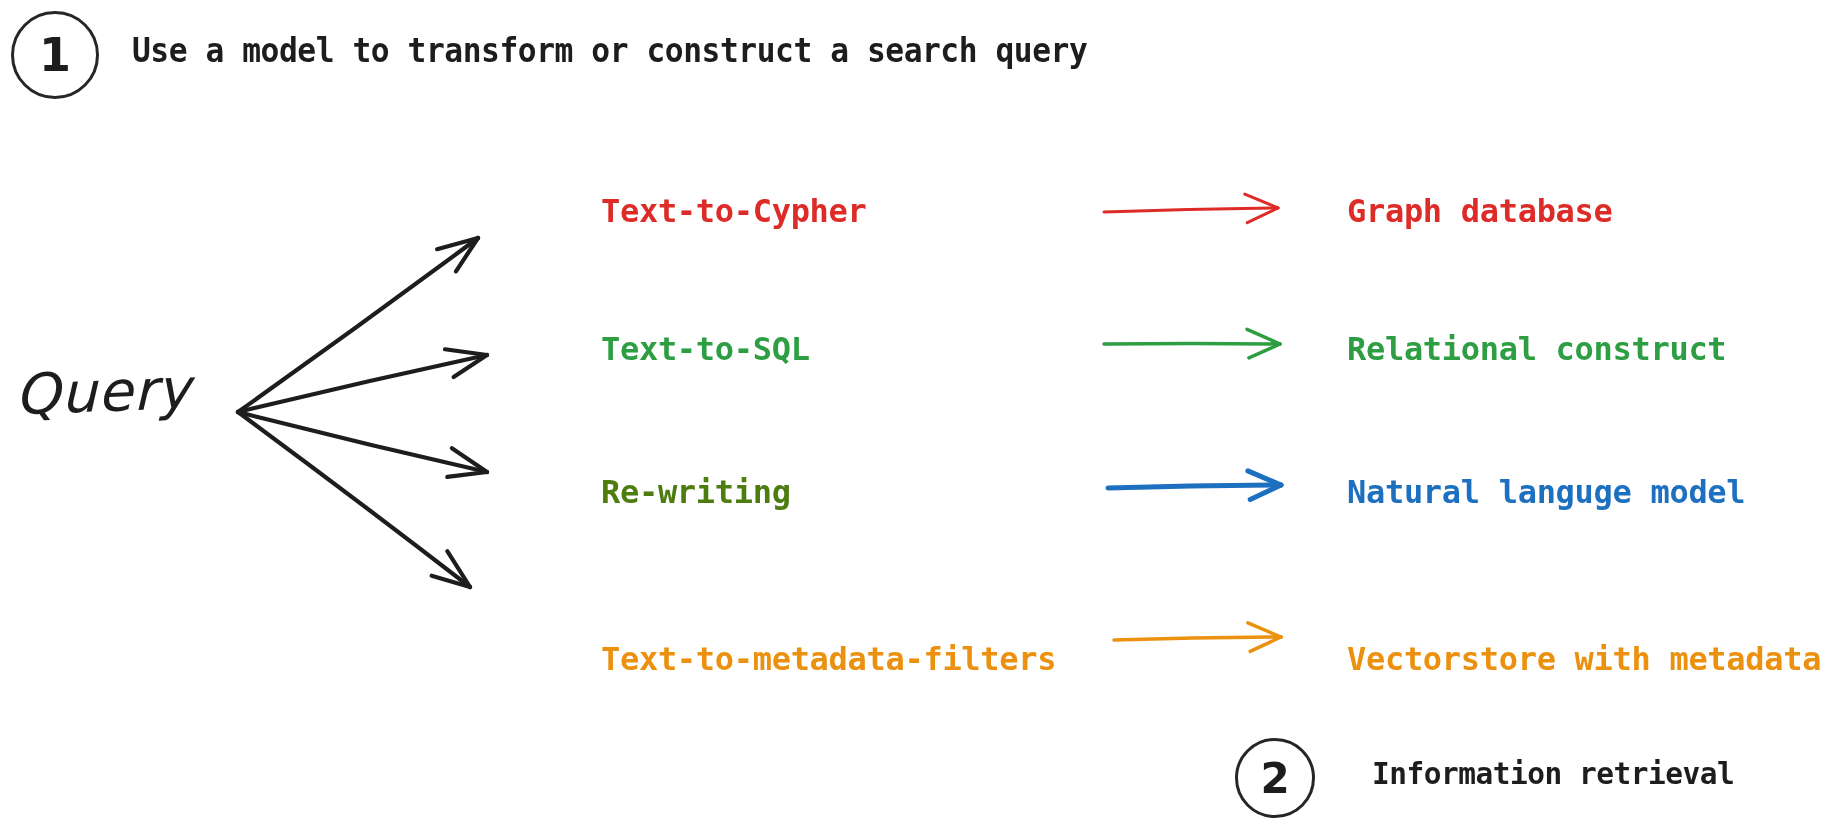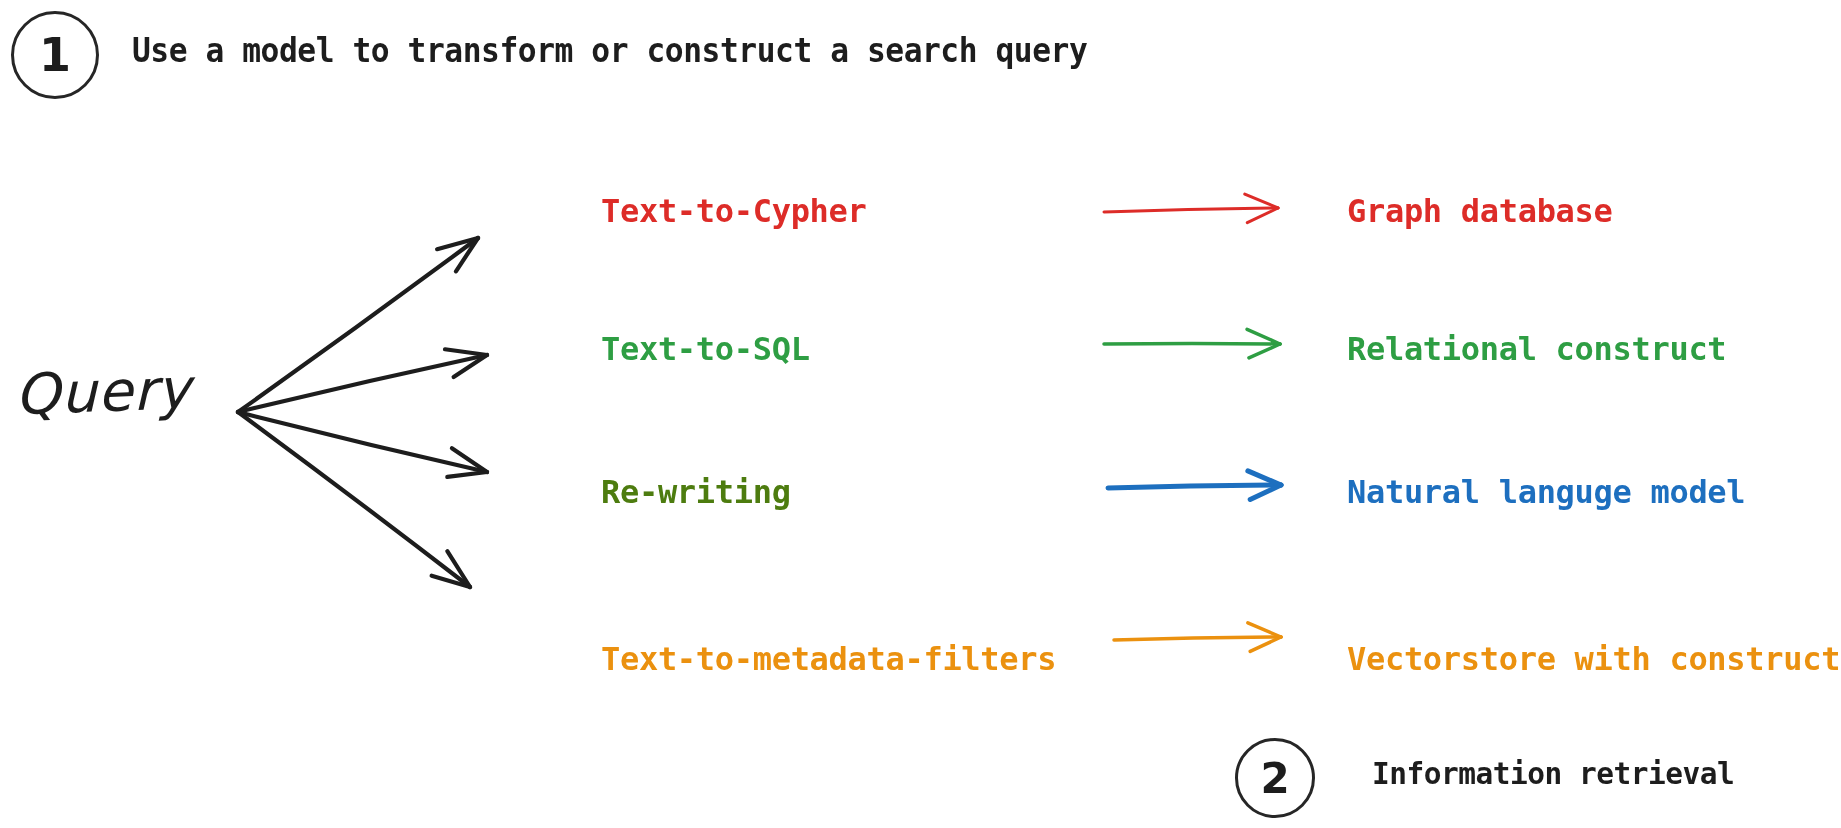--- a/index.html
+++ b/index.html
@@ -142,21 +142,21 @@
   <div id="query-label">Query</div>
 
   <div class="transform-label row-1" style="color:#2E9E43">Text-to-SQL</div>
   <div class="transform-label row-0" style="color:#DD2C28">Text-to-Cypher</div>
   <div class="transform-label row-2" style="color:#4d7c0f">Re-writing</div>
   <div class="transform-label row-3" style="color:#EB910F">Text-to-metadata-filters</div>
 
   <div class="target-label row-0" style="color:#DD2C28">Graph database</div>
   <div class="target-label row-1" style="color:#2E9E43">Relational construct</div>
   <div class="target-label row-2" style="color:#1D6FBF">Natural languge model</div>
-  <div class="target-label row-3" style="color:#EB910F">Vectorstore with construct</div>
+  <div class="target-label row-3" style="color:#EB910F">Vectorstore with metadata</div>
 
   <div class="step-badge" id="step-2-badge">2</div>
   <div class="step-caption" id="step-2-caption">Information retrieval</div>
 
   <svg id="arrow-layer" viewBox="0 0 1841 828">
     <g id="fan-arrows" fill="none" stroke="#1D1D1D" stroke-linecap="round" stroke-linejoin="round">
         <path d="M 238 412 Q 358.94 326.30 478 238" stroke="#1D1D1D" stroke-width="4.2" fill="none" stroke-linecap="round" stroke-linejoin="round"></path>
         <path d="M 478 238 L 455.96 271.38" stroke="#1D1D1D" stroke-width="4.2" fill="none" stroke-linecap="round" stroke-linejoin="round"></path>
         <path d="M 478 238 L 437.11 249.20" stroke="#1D1D1D" stroke-width="4.2" fill="none" stroke-linecap="round" stroke-linejoin="round"></path>
         <path d="M 238 412 Q 362.14 381.94 487 355" stroke="#1D1D1D" stroke-width="4.2" fill="none" stroke-linecap="round" stroke-linejoin="round"></path>

